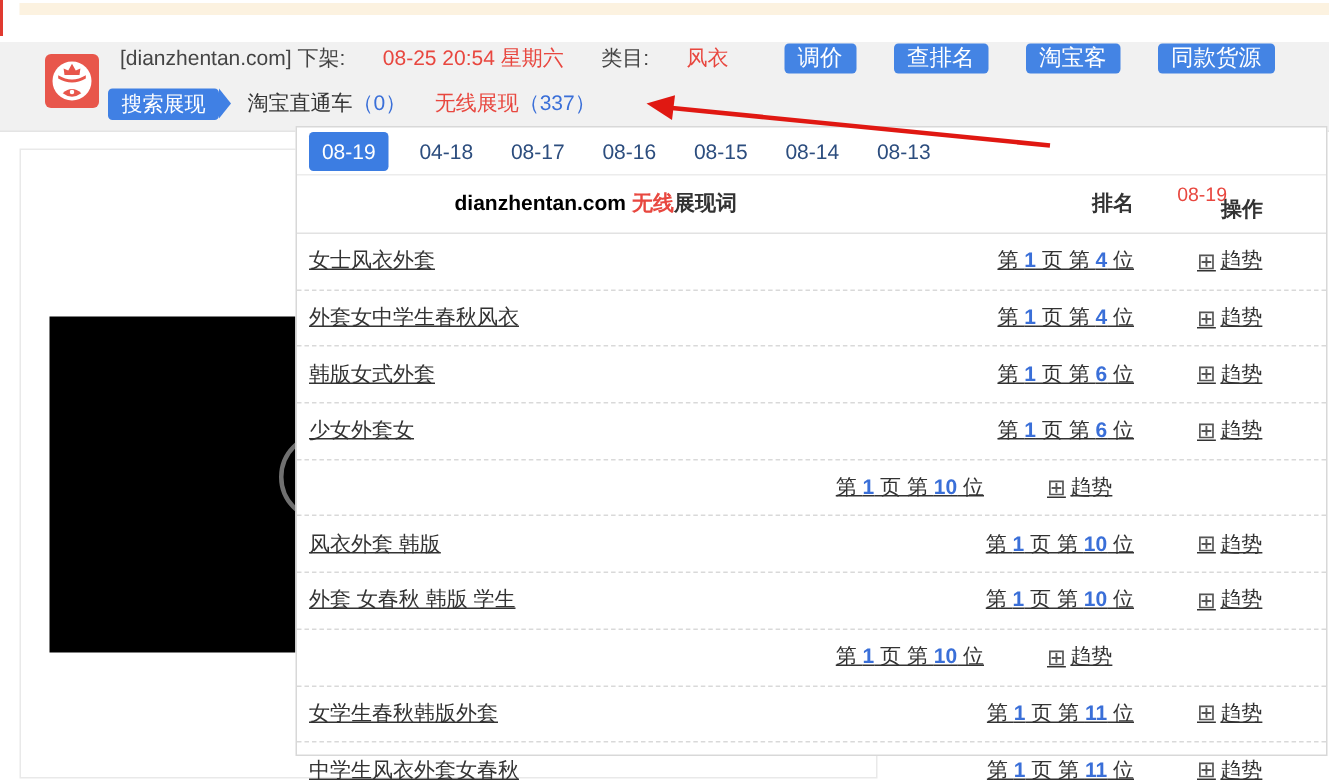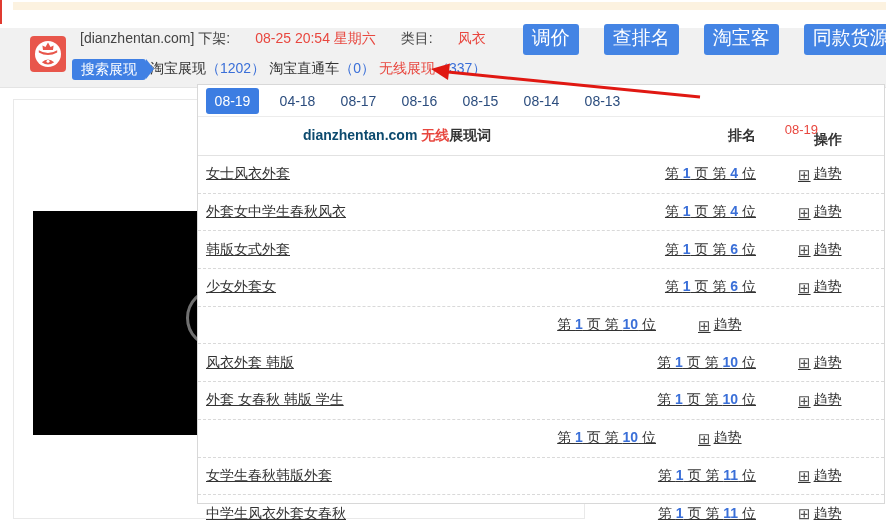--- a/index.html
+++ b/index.html
@@ -10,45 +10,45 @@
   
   .notice-bar{position:absolute;left:13px;top:2px;right:0;height:8px;background:#fcf2e0;}
   .edge-mark{position:absolute;left:0;top:0;width:2px;height:24px;background:#e03a30;}
 
   
   .header-band{position:absolute;left:0;top:28px;width:886px;height:60px;background:#f1f1f1;border-bottom:1px solid #e4e4e4;box-sizing:border-box;}
   .avatar{position:absolute;left:30px;top:8px;width:36px;height:36px;background:#e8564b;border-radius:4px;}
   .avatar svg{display:block;width:36px;height:36px;}
   .info-row{position:absolute;left:80px;top:0;height:22px;display:flex;align-items:center;gap:25px;font-size:14px;color:#444;white-space:nowrap;}
   .red{color:#e8473f;}
-  .btn{border:none;border-radius:3px;background:#4484e4;color:#fff;font-size:19px;height:31px;line-height:20px;padding:0 9px;cursor:pointer;font-family:Liberation Mono, monospace;}
+  .btn{border:none;border-radius:3px;background:#4484e4;color:#fff;font-size:15px;height:20px;line-height:20px;padding:0 9px;cursor:pointer;font-family:Liberation Serif, serif;}
   .btn.green{background:#42a047;padding:0 15px;margin-left:18px;}
   .btn.b1{margin-left:12px;}
 
-  .nav-row{position:absolute;left:72px;top:29px;height:24px;display:flex;align-items:center;font-size:14px;white-space:nowrap;}
+  .nav-row{position:absolute;left:72px;top:29px;height:24px;display:flex;align-items:center;gap:15px;font-size:14px;white-space:nowrap;}
   .nav-tab{position:relative;background:#4080e4;color:#fff;height:21px;line-height:21px;padding:0 9px;border-radius:3px;cursor:pointer;}
   .nav-tab:after{content:"";position:absolute;right:-8px;top:50%;transform:translateY(-50%);border-left:8px solid #4080e4;border-top:10px solid transparent;border-bottom:10px solid transparent;}
   .nav-item{cursor:pointer;color:#333;margin-left:4px;}
   .nav-item .cnt{color:#3a6fd8;}
   .nav-item.hl{color:#e8473f;}
 
   
   .left-panel{position:absolute;left:13px;top:99px;width:572px;height:420px;background:#fff;border:1px solid #e9e9e9;box-sizing:border-box;z-index:0;}
   .black-box{position:absolute;left:33px;top:211px;width:164px;height:224px;background:#000;z-index:1;}
   .spinner{position:absolute;left:186px;top:288px;width:54px;height:54px;border:3px solid #707070;border-radius:50%;z-index:2;}
 
   
   .dropdown{position:absolute;left:197px;top:84px;width:688px;height:420px;background:#fff;border:1px solid #d8d8d8;box-sizing:border-box;z-index:10;}
   .date-tabs{height:31px;display:flex;align-items:center;padding-left:8px;border-bottom:1px solid #ececec;}
   .dtab{width:61px;height:26px;line-height:26px;text-align:center;color:#2c4d7e;font-size:14px;cursor:pointer;}
   .dtab.active{background:#3c7de2;color:#fff;border-radius:3px;width:53px;margin-right:8px;}
 
   .thead{position:relative;height:38px;display:grid;grid-template-columns:1fr 100px 128px;align-items:center;border-bottom:1px solid #e2e2e2;font-size:14px;}
   .th-title{padding-left:105px;font-weight:bold;white-space:nowrap;}
-  .th-title .brand{color:#0c4a6e;}
+  .th-title .brand{color:#000000;}
   .th-rank{text-align:right;font-weight:bold;}
   .th-action{padding-left:58px;font-weight:bold;position:relative;top:4px;}
   .date-badge{position:absolute;right:66px;top:5px;font-size:13px;color:#e8473f;}
 
   .trow{height:36.7px;display:grid;grid-template-columns:1fr 100px 128px;align-items:center;border-bottom:1px dashed #d9d9d9;font-size:14px;color:#333;text-decoration:underline;}
   .kw{padding-left:8px;white-space:nowrap;overflow:hidden;}
   .rank{text-align:right;white-space:nowrap;}
   .rank .num{color:#3a6fd8;font-weight:bold;}
   .action{padding-left:42px;display:flex;align-items:center;gap:3px;cursor:pointer;white-space:nowrap;}
   .ticon{color:#555;font-size:15px;line-height:1;}
@@ -84,23 +84,20 @@
     <button class="btn">淘宝客</button>
     <button class="btn">同款货源</button>
     <button class="btn green">监控此店铺</button>
   </div>
 
   <div class="nav-row">
     <div class="nav-tab">
       <span>搜索展现</span>
     </div>
     <div class="nav-item">
-      <span>淘宝展现</span><span class="cnt">（1202）</span>
-    </div>
-    <div class="nav-item">
       <span>淘宝直通车</span><span class="cnt">（0）</span>
     </div>
     <div class="nav-item hl">
       <span>无线展现</span><span class="cnt">（337）</span>
     </div>
   </div>
 </div>
 
 <div class="left-panel"></div>
 <div class="black-box"></div>

